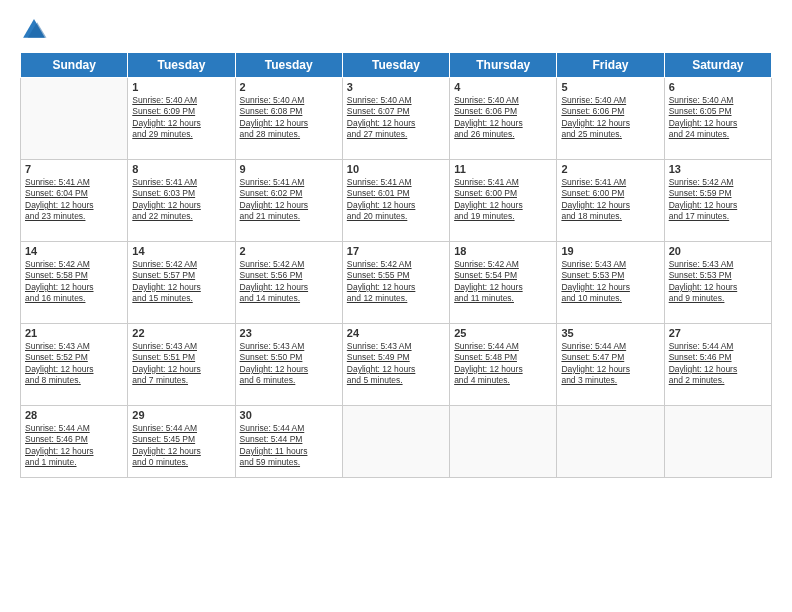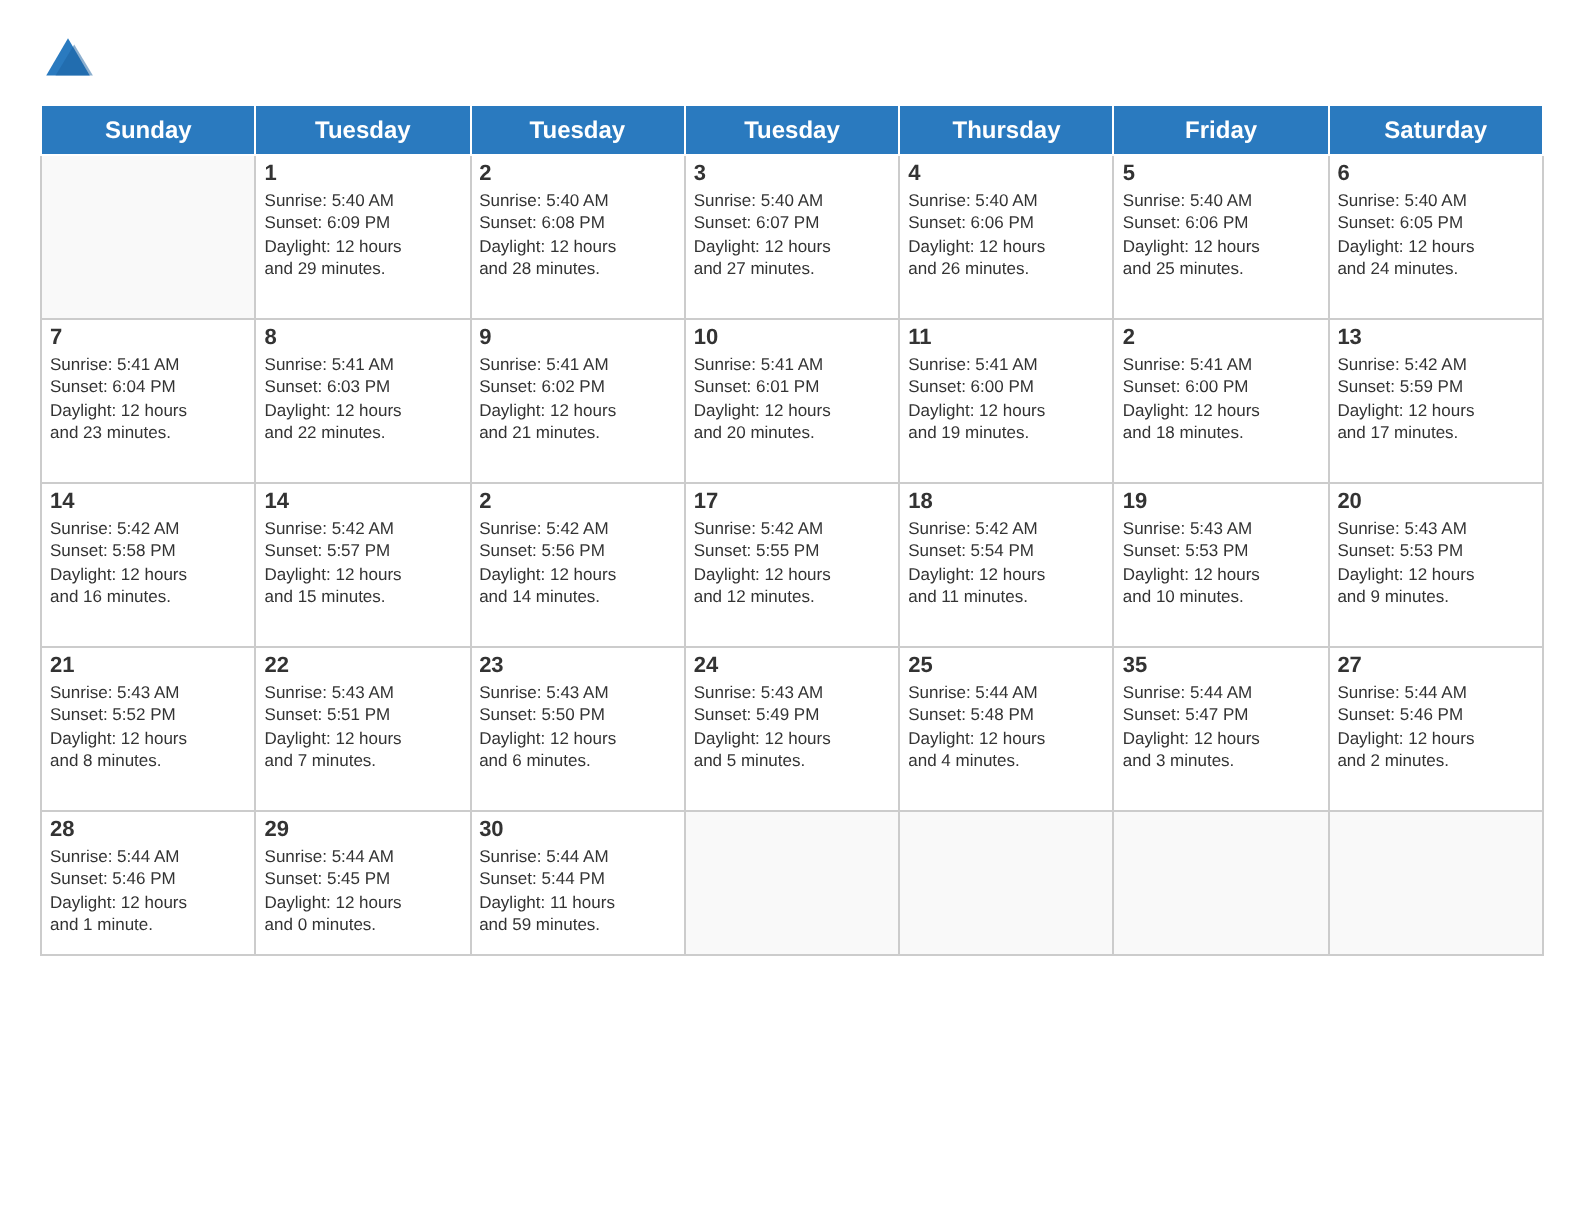--- a/index.html
+++ b/index.html
@@ -76,20 +76,21 @@
       font-size: 11px;
       font-weight: bold;
       color: #333;
       display: block;
       margin-bottom: 2px;
     }
     .cell-text {
       font-size: 8.5px;
       color: #333;
       line-height: 1.35;
+      text-decoration: underline;
     }
     td.empty {
       background: #f9f9f9;
     }
     tr:last-child td {
       height: 72px;
     }
   </style>
 </head>
 <body>

